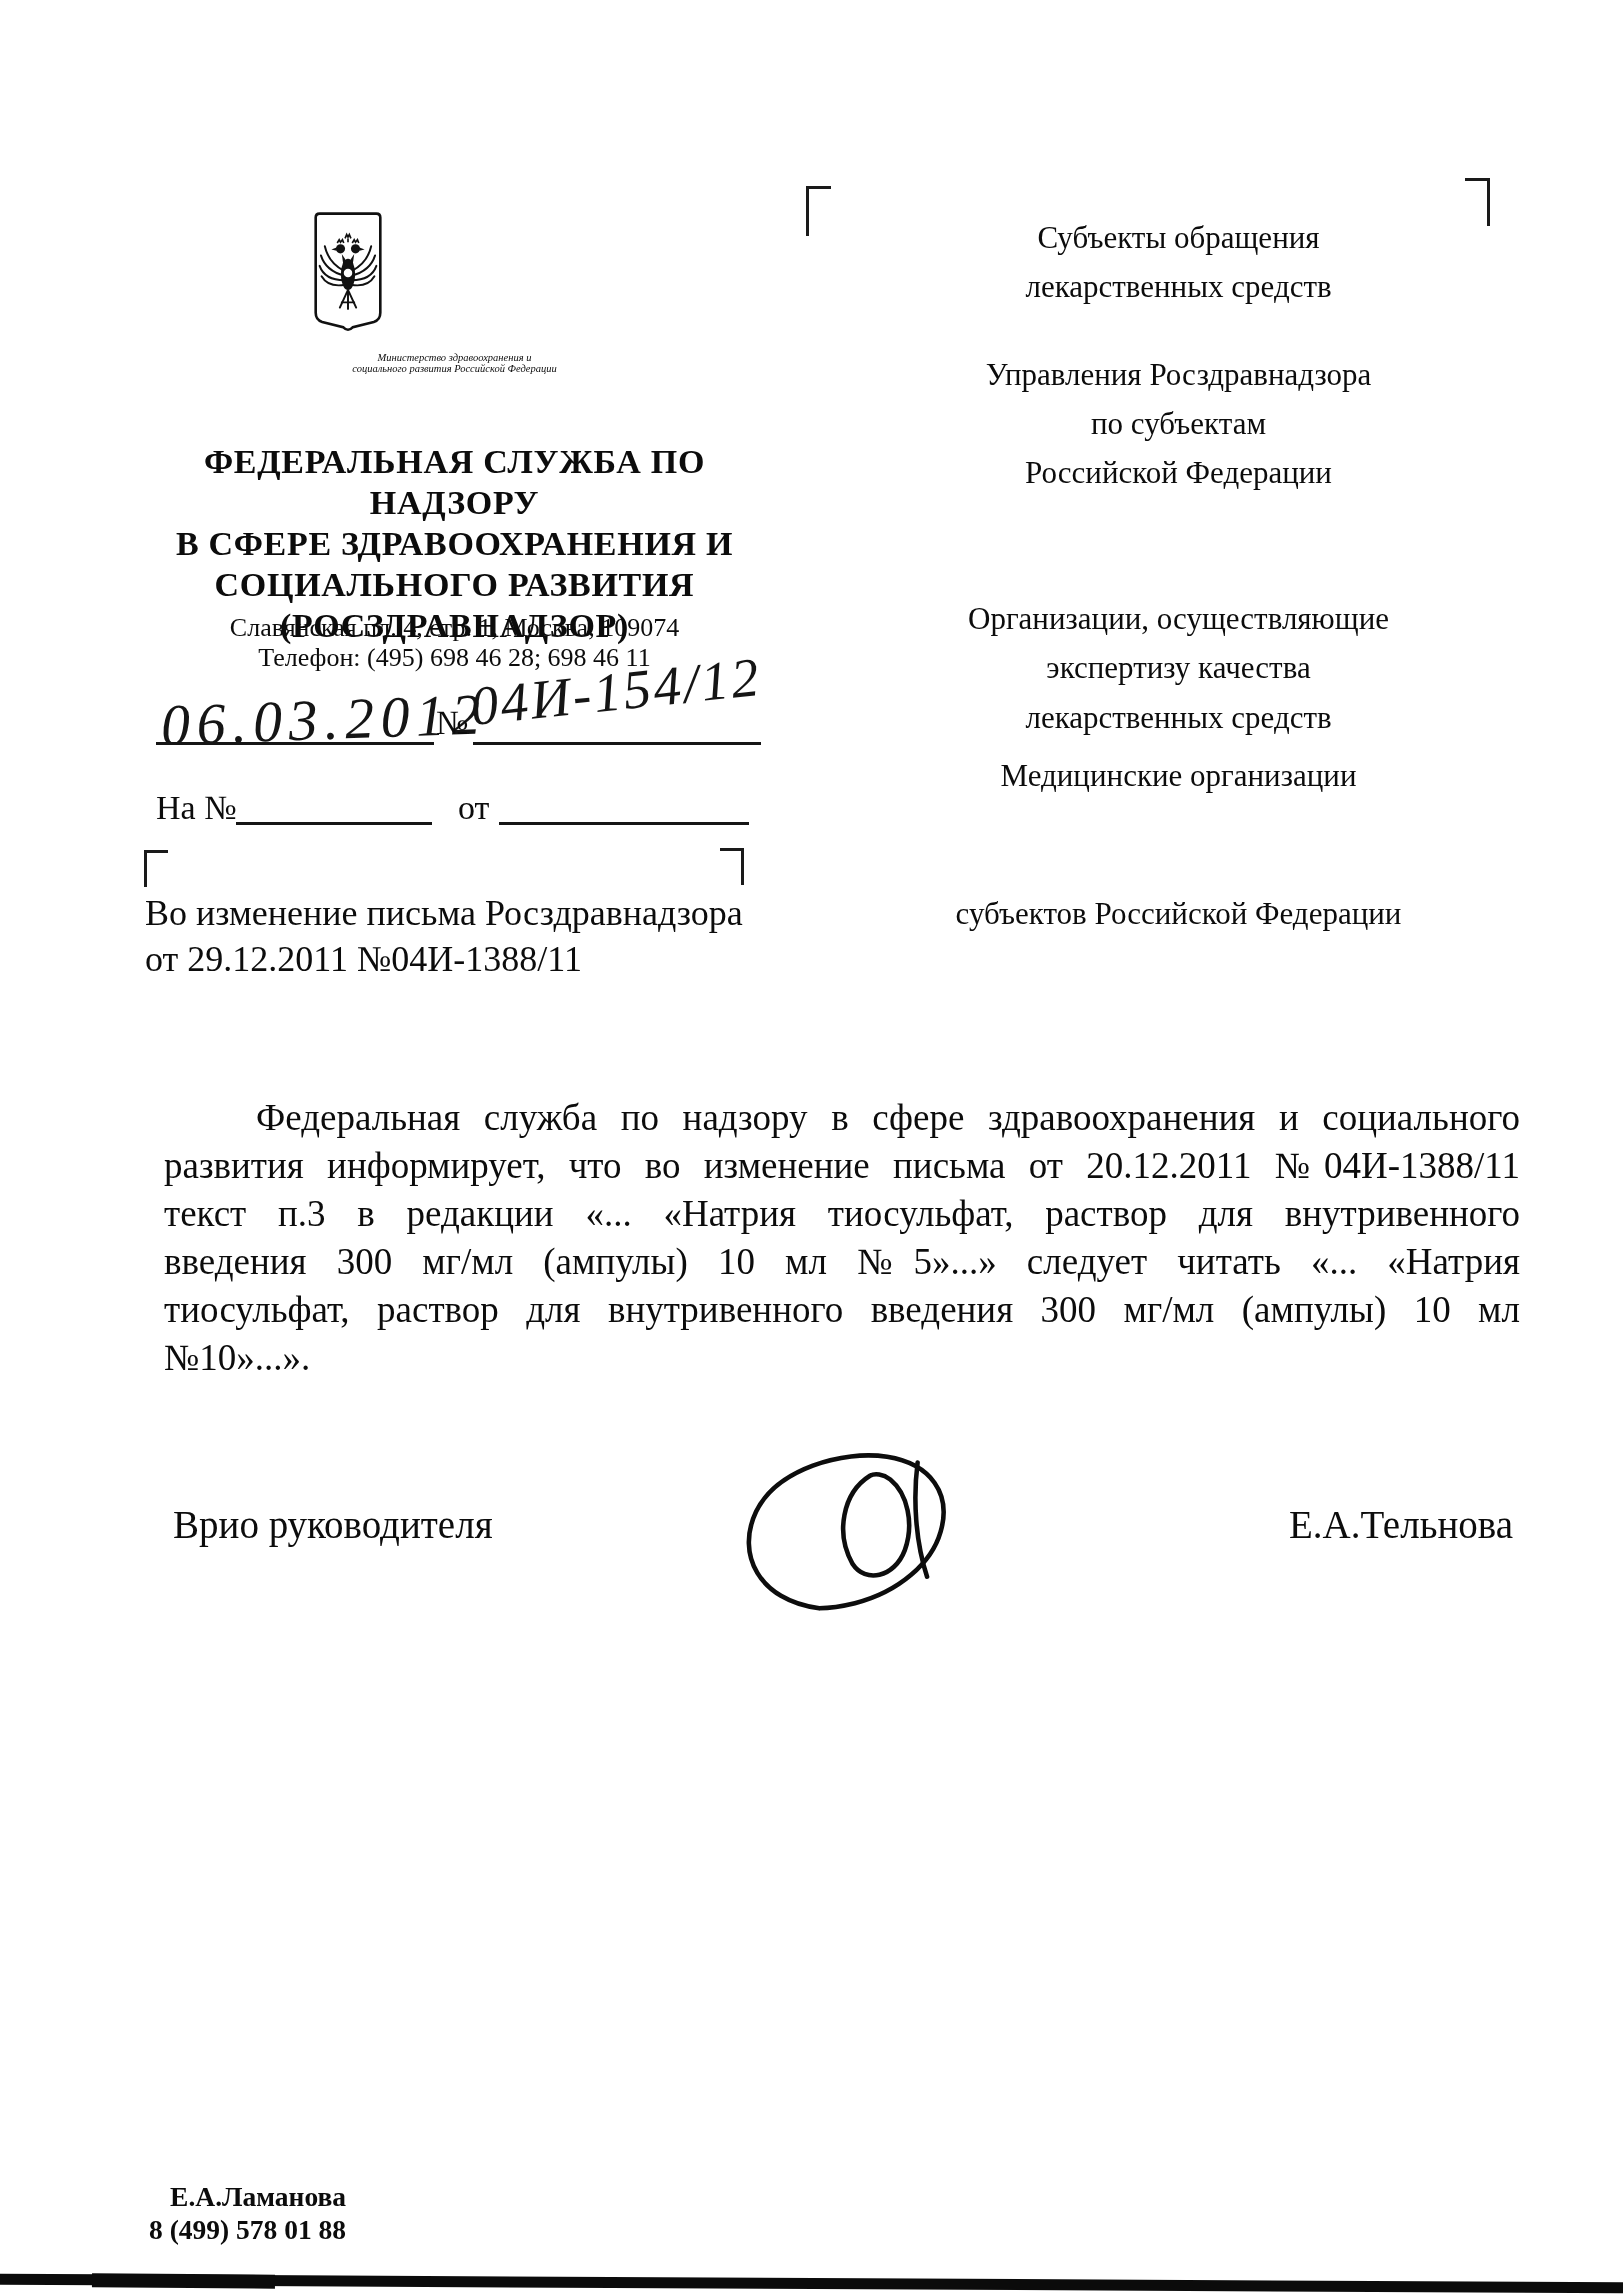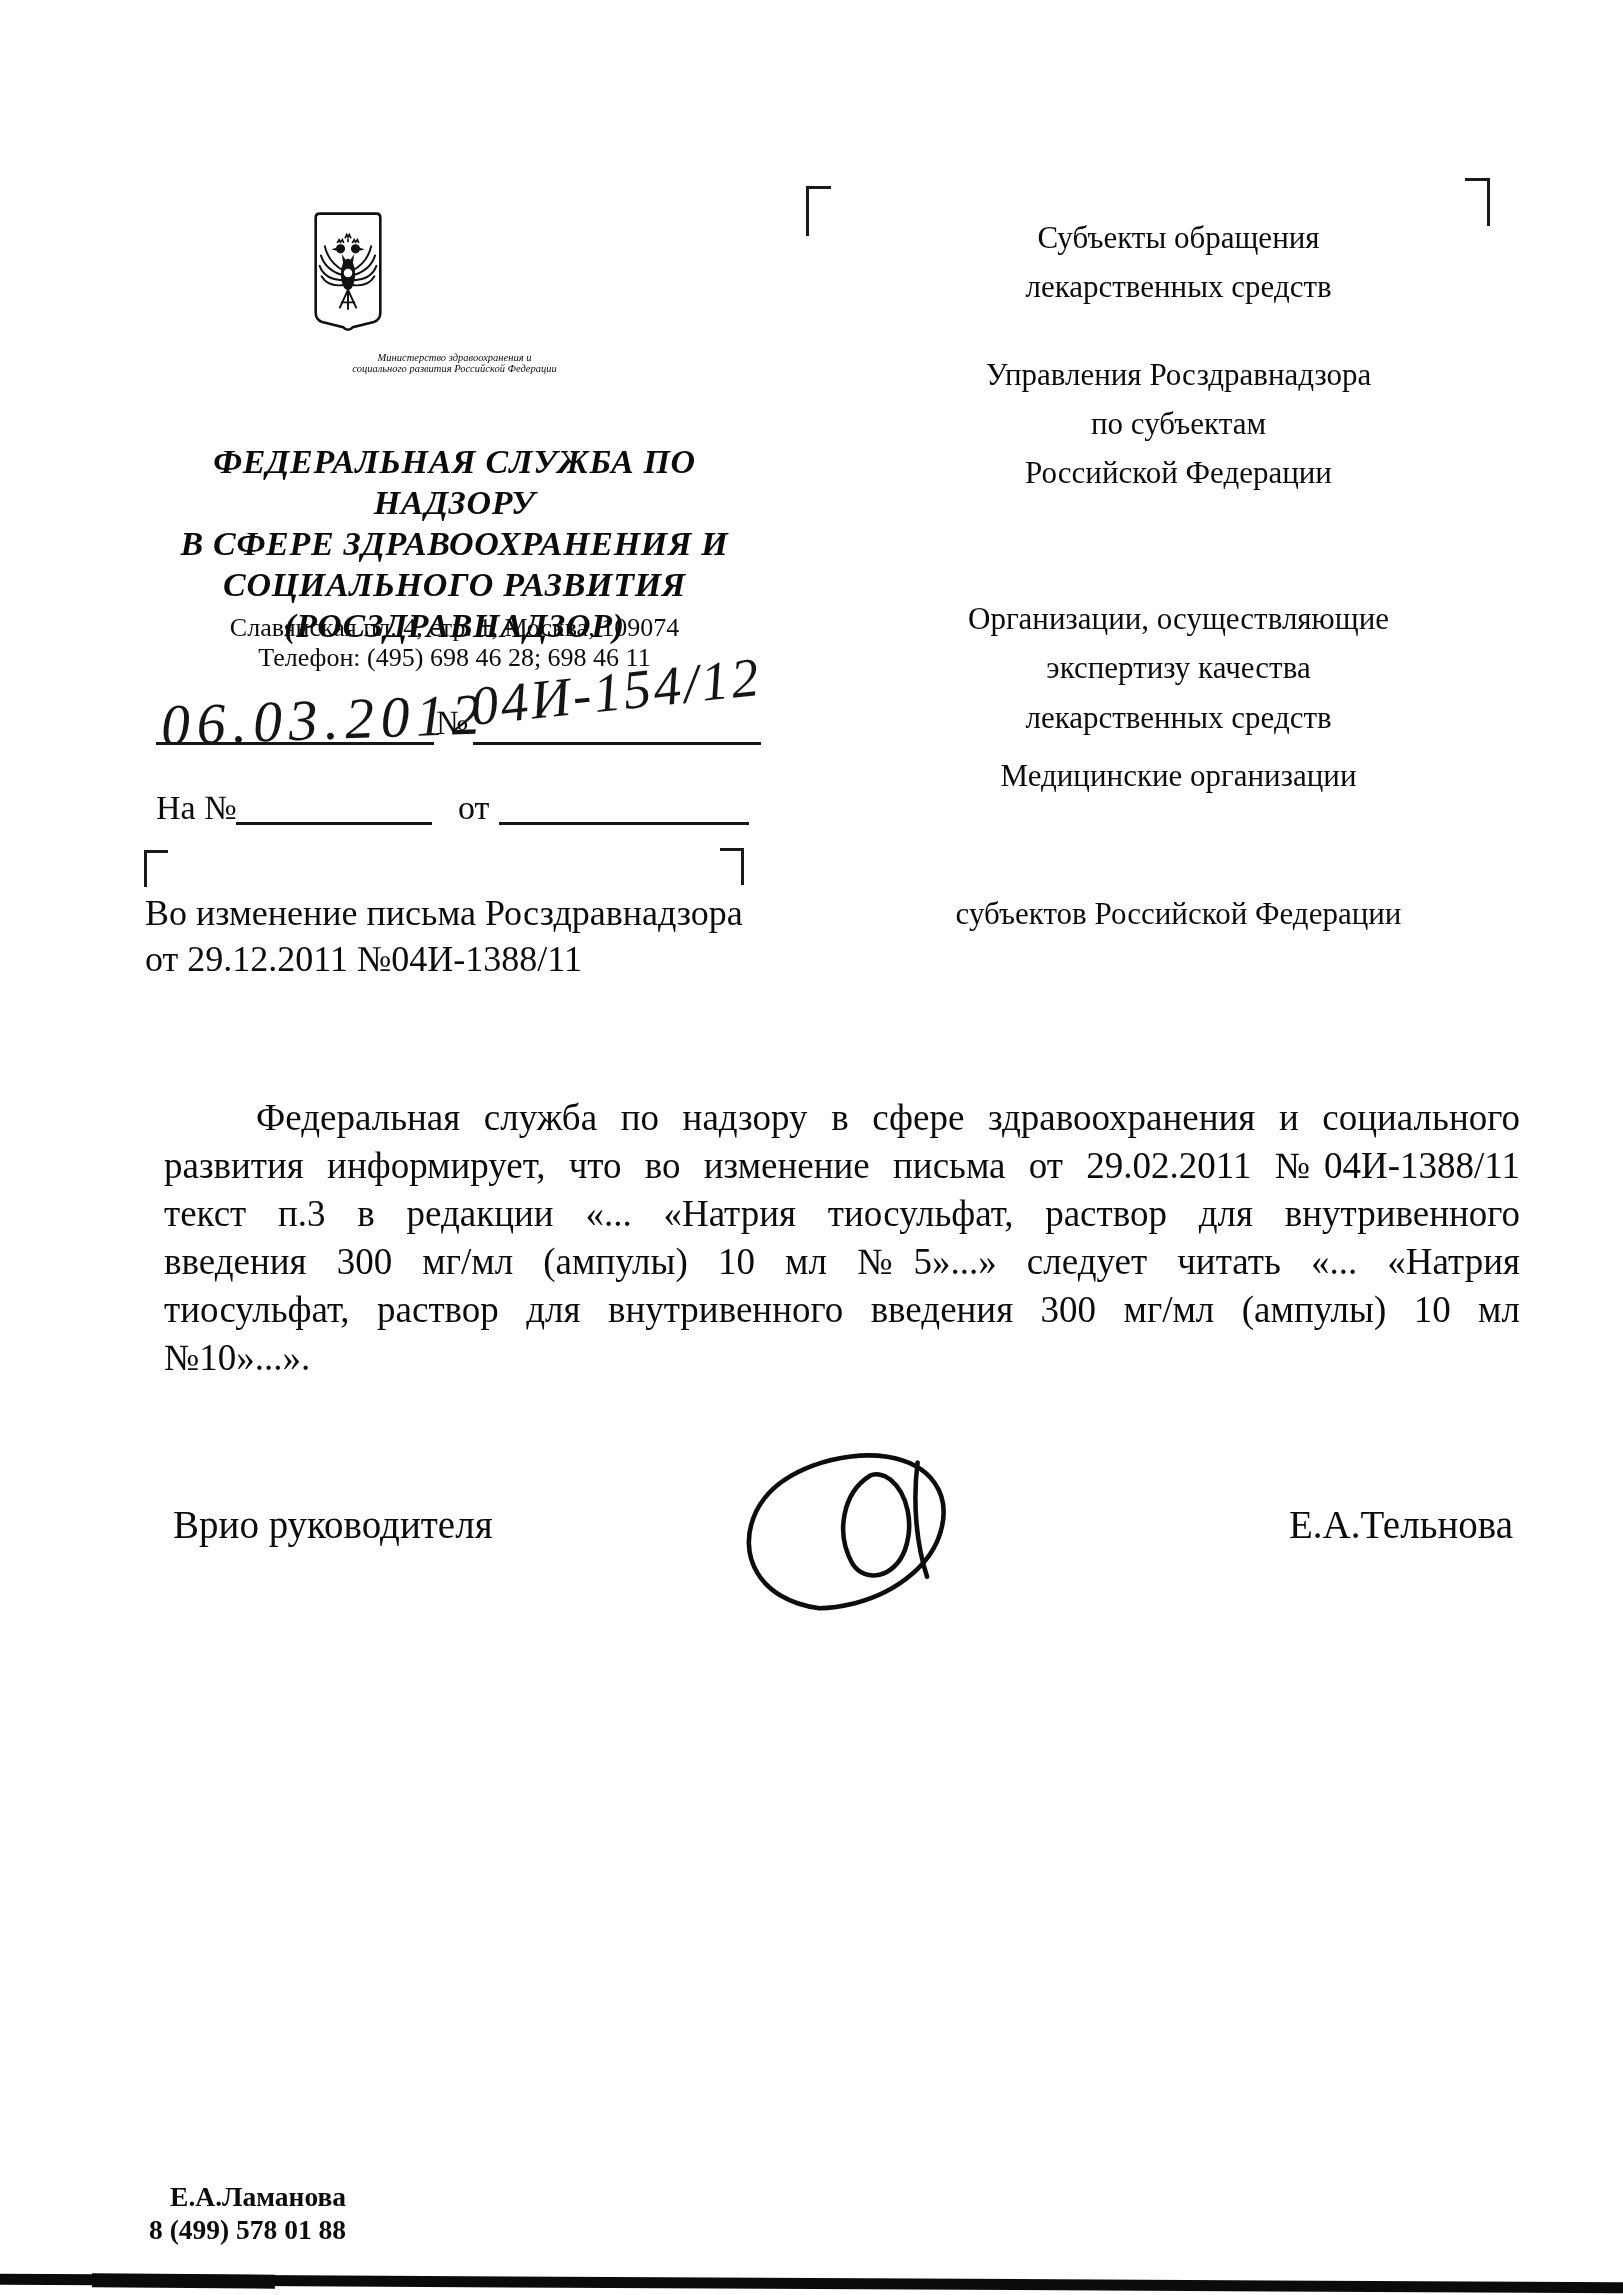--- a/index.html
+++ b/index.html
@@ -7,21 +7,21 @@
     position:relative;
     width:1623px;height:2295px;
     background:#ffffff;
     font-family:"Liberation Serif", serif;
     color:#0c0c0c;
     overflow:hidden;
   }
   .abs{position:absolute;}
   
   .lh-center{left:160px;width:589px;text-align:center;}
-  .service{font-weight:bold;font-size:34px;line-height:41px;letter-spacing:0.7px;font-style:italic;}
+  .service{font-weight:bold;font-size:34px;line-height:41px;letter-spacing:0.7px;}
   .addr{font-size:26px;line-height:29.5px;}
   
   .corner{border:0 solid #1a1a1a;}
   .corner.tl{border-top-width:3.3px;border-left-width:3.3px;}
   .corner.tr{border-top-width:3.3px;border-right-width:3.3px;}
   
   .hand{
     font-style:italic;
     font-family:"Liberation Serif",serif;
     color:#151515;
@@ -145,21 +145,21 @@
   <div class="abs corner tl" style="left:144px;top:850px;width:21px;height:34px;"></div>
   <div class="abs corner tr" style="left:720px;top:848px;width:21px;height:34px;"></div>
 
   <div class="abs refblock" style="left:145px;top:890px;width:655px;">
     <div>Во изменение письма Росздравнадзора</div>
     <div>от 29.12.2011 №04И-1388/11</div>
   </div>
 
   <div class="abs body-par" style="top:1094px;">
     <div class="bline just first">Федеральная служба по надзору в сфере здравоохранения и социального</div>
-    <div class="bline just">развития информирует, что во изменение письма от 29.02.2011 №04И-1388/11</div>
+    <div class="bline just">развития информирует, что во изменение письма от 20.12.2011 №04И-1388/11</div>
     <div class="bline just">текст п.3 в редакции «... «Натрия тиосульфат, раствор для внутривенного</div>
     <div class="bline just">введения 300 мг/мл (ампулы) 10 мл №5»...» следует читать «... «Натрия</div>
     <div class="bline just">тиосульфат, раствор для внутривенного введения 300 мг/мл (ампулы) 10 мл</div>
     <div class="bline">№10»...».</div>
   </div>
 
   <div class="abs sig-text" style="left:173px;top:1502px;">Врио руководителя</div>
 
   <div class="abs" style="left:730px;top:1443px;width:288px;height:170px;transform:rotate(-8deg);">
     <svg width="288" height="170" viewBox="0 0 440 260" xmlns="http://www.w3.org/2000/svg">

